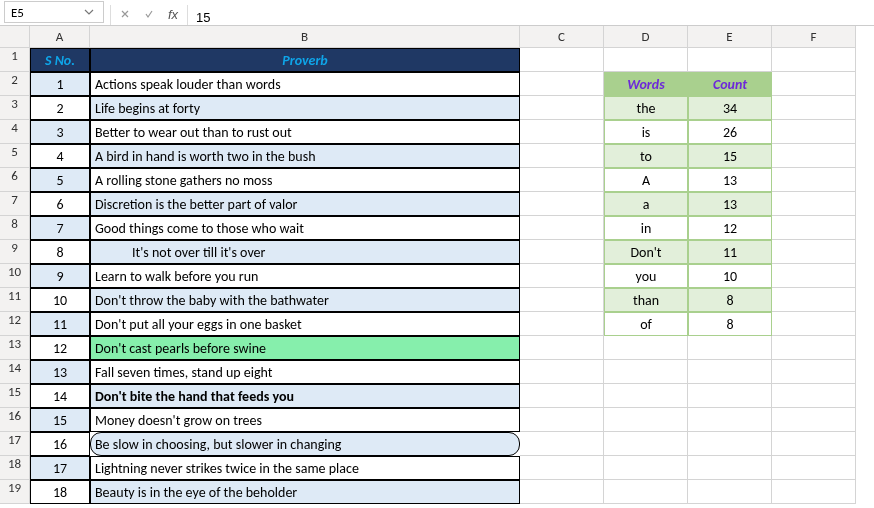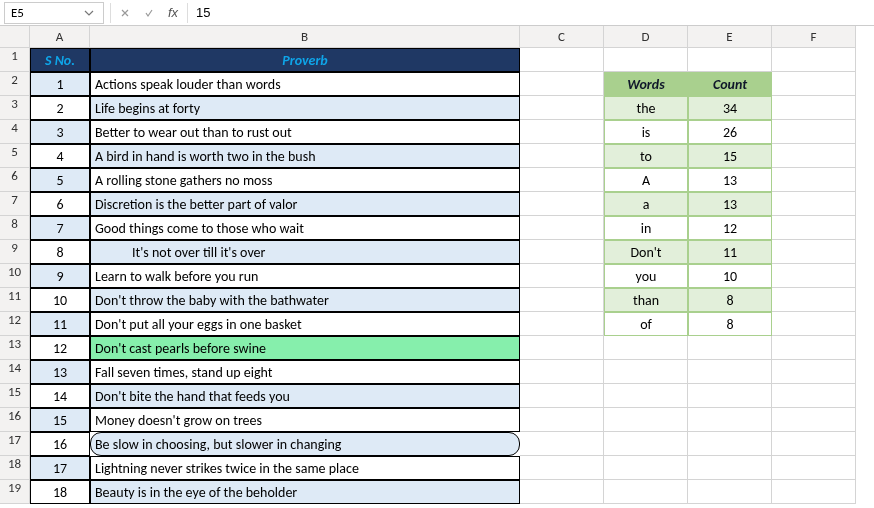--- a/index.html
+++ b/index.html
@@ -1,33 +1,33 @@
 <!DOCTYPE html>
 <html><head>
 <meta charset="utf-8">
 <style>
 * { box-sizing: border-box; margin: 0; padding: 0; }
 body { font-family: Calibri, Arial, sans-serif; font-size: 14px; background: #fff; width: 874px; height: 508px; overflow: hidden; }
 
-.formula-bar { display: flex; align-items: center; height: 26px; border-bottom: 1px solid #ccc; background: #fff; }
+.formula-bar { display: flex; align-items: flex-end; height: 26px; border-bottom: 1px solid #ccc; background: #fff; }
 .name-box { width: 100px; height: 22px; margin: 2px 4px; border: 1px solid #ccc; display: flex; align-items: center; padding: 0 6px; font-size: 13px; position: relative; background: #fff; }
 .name-box-chev { margin-left: auto; width: 16px; display: flex; justify-content: center; }
 .fb-btn { width: 24px; height: 22px; display: flex; align-items: center; justify-content: center; color: #888; }
 .fb-input { flex: 1; padding: 0 6px; font-size: 13px; border: none; outline: none; }
 .fb-sep { width: 1px; height: 20px; background: #ddd; margin: 0 2px; }
 
 .sheet { display: grid; grid-template-columns: 30px 60px 430px 84px 84px 84px 84px; }
 .col-head { background: #f3f2f1; border-right: 1px solid #d4d4d4; border-bottom: 1px solid #d4d4d4; text-align: center; font-size: 13px; color: #333; height: 22px; line-height: 22px; }
 .row-head { background: #f3f2f1; border-right: 1px solid #d4d4d4; border-bottom: 1px solid #d4d4d4; text-align: center; font-size: 13px; color: #333; }
 .corner { background: #f3f2f1; border-right: 1px solid #d4d4d4; border-bottom: 1px solid #d4d4d4; }
 .cell { border-right: 1px solid #d4d4d4; border-bottom: 1px solid #d4d4d4; padding: 0 4px; height: 24px; line-height: 24px; overflow: hidden; white-space: nowrap; font-size: 14px; }
 .hdr-dark { background: #1f3864; color: #0ea5e9; font-weight: bold; font-style: italic; text-align: center; border: 1px solid #000; }
 .sno-cell { text-align: center; border: 1px solid #000; background: #deeaf6; }
 .prov-cell { border: 1px solid #000; background: #fff; }
-.mini-hdr { background: #a9d08e; color: #0f172a; font-weight: bold; font-style: italic; text-align: center; border: 1px solid #a9d08e; }
+.mini-hdr { background: #a9d08e; color: #6d28d9; font-weight: bold; font-style: italic; text-align: center; border: 1px solid #a9d08e; }
 .mini-cell { text-align: center; border: 1px solid #a9d08e; background: #fff; }
 .mini-alt { background: #e2efda; text-align: center; }
 .chev svg, .fb-btn svg { width: 10px; height: 10px; }
 </style>
 </head>
 <body>
 
 <div class="formula-bar">
   <div class="name-box">
     <span>E5</span>
@@ -154,21 +154,21 @@
     <div class="cell"></div>
     <div class="row-head">14</div>
     <div class="cell sno-cell" style="background:#deeaf6;">13</div>
     <div class="cell prov-cell">Fall seven times, stand up eight</div>
     <div class="cell"></div>
     <div class="cell"></div>
     <div class="cell"></div>
     <div class="cell"></div>
     <div class="row-head">15</div>
     <div class="cell sno-cell" style="background:#fff;">14</div>
-    <div class="cell prov-cell" style="background:#deeaf6;">Don't bite the hand that feeds you</div>
+    <div class="cell prov-cell" style="background:#deeaf6;font-weight:bold;">Don't bite the hand that feeds you</div>
     <div class="cell"></div>
     <div class="cell"></div>
     <div class="cell"></div>
     <div class="cell"></div>
     <div class="row-head">16</div>
     <div class="cell sno-cell" style="background:#deeaf6;">15</div>
     <div class="cell prov-cell">Money doesn't grow on trees</div>
     <div class="cell"></div>
     <div class="cell"></div>
     <div class="cell"></div>

